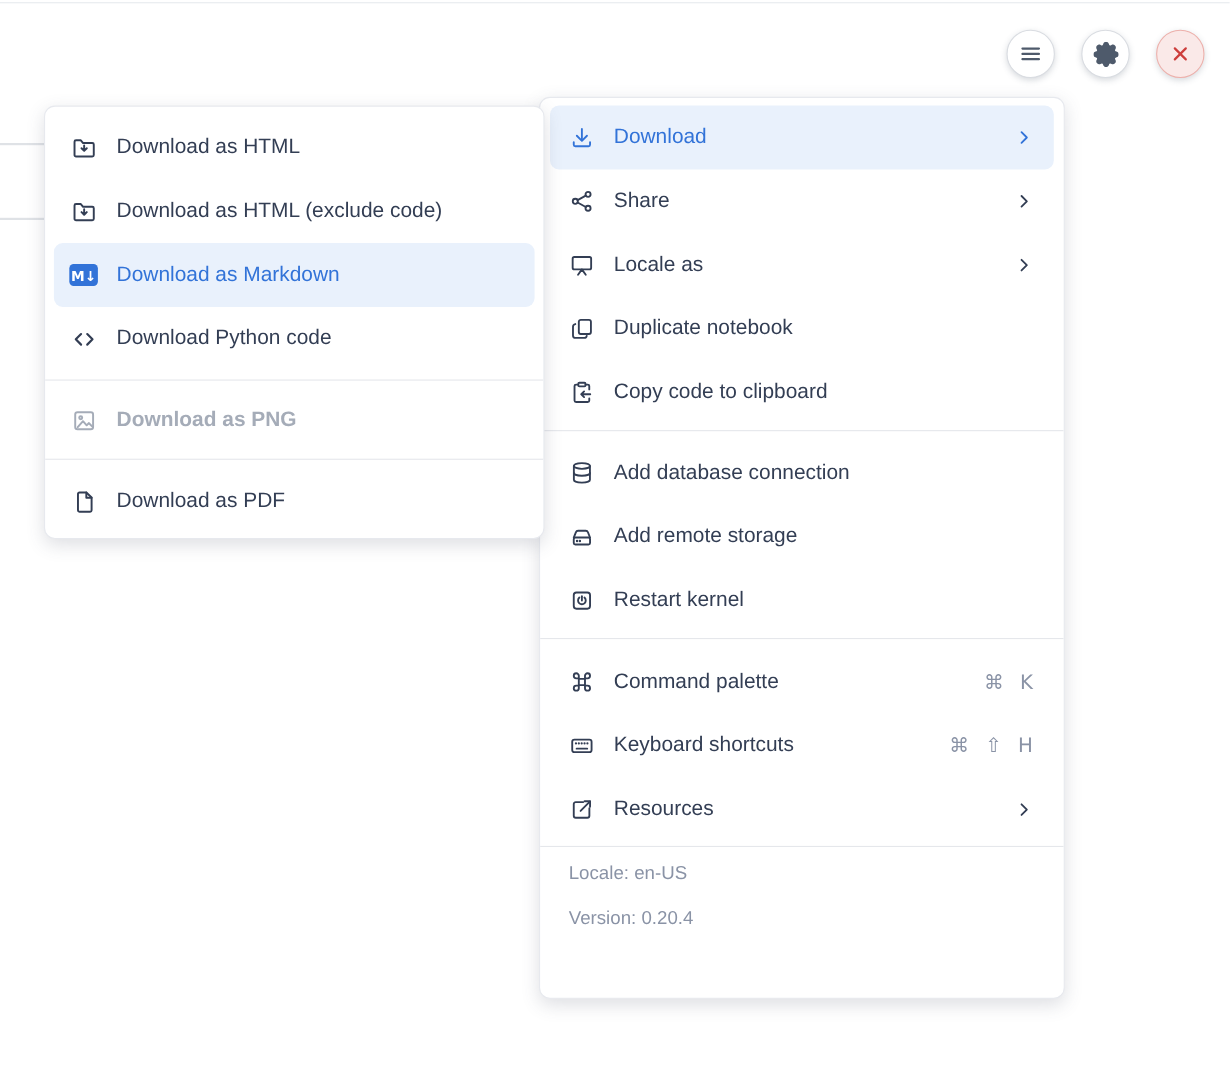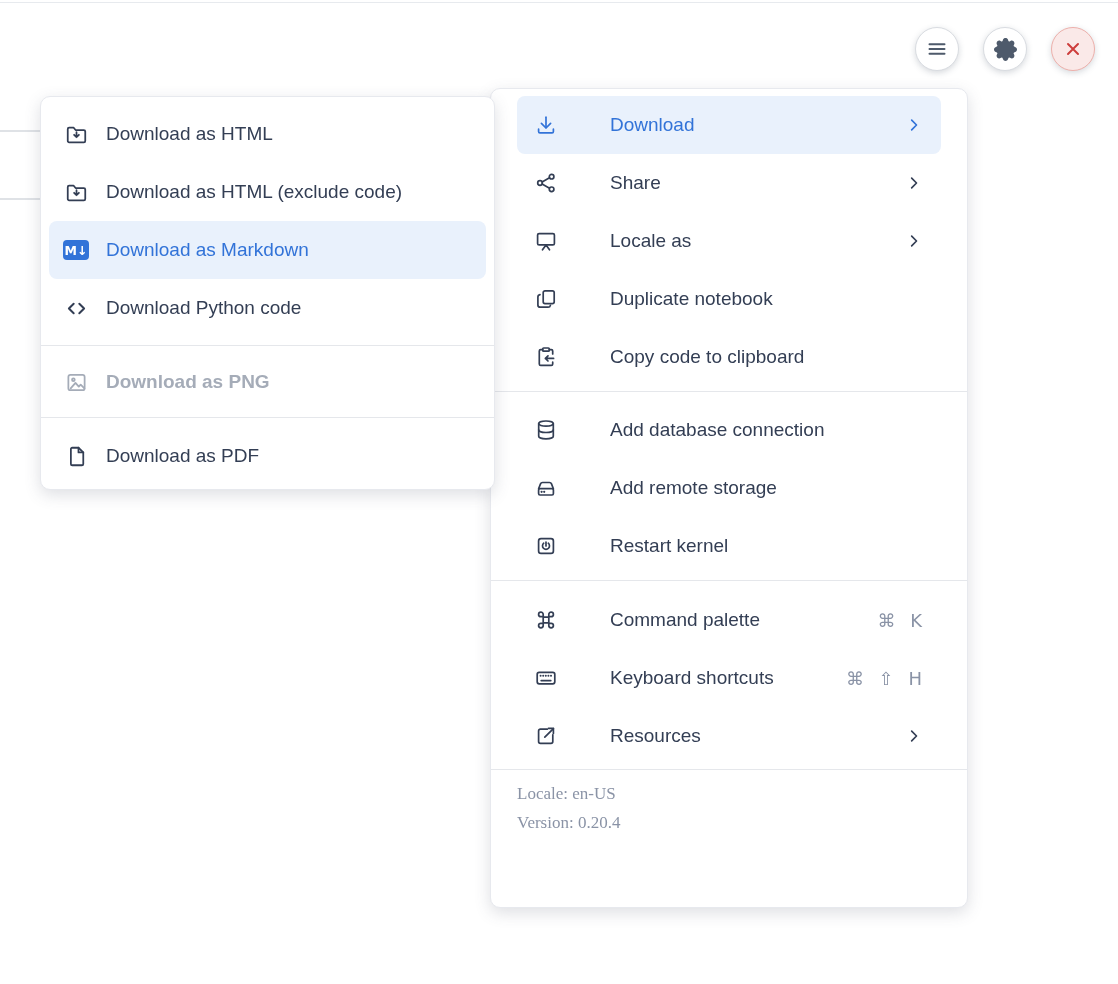--- a/index.html
+++ b/index.html
@@ -33,21 +33,21 @@
     box-shadow:0 5px 16px rgba(70,80,100,0.18);
     overflow:hidden;
   }
   .main-menu { left:490px; top:88px; width:478px; height:820px; padding-top:7px; z-index:1; }
   .sub-menu  { left:40px;  top:96px; width:455px; height:394px; padding-top:8px; z-index:2; }
 
   .mi {
     height:58px; display:flex; align-items:center;
     border-radius:8px; font-size:19px; color:#333e54; cursor:pointer;
   }
-  .main-menu .mi { margin:0 26px; padding:0 17px 0 16px;gap:35px; }
+  .main-menu .mi { margin:0 9px; padding:0 17px 0 16px; }
   .sub-menu  .mi { margin:0 8px; padding:0 14px;justify-content:flex-end; }
   .mi .mi-icon {
     width:26px; height:26px; margin-right:16px; flex:none;
     display:flex; align-items:center; justify-content:center; color:#333e54;
   }
   .sub-menu .mi .mi-icon { margin-right:17px; }
   .mi .mi-label { flex:1; white-space:nowrap; }
   .mi.active { background:#e9f1fc; color:#3273d8; }
   .mi.active .mi-icon { color:#3273d8; }
   .mi.disabled { color:#a5acb8; cursor:default;font-weight:bold; }
@@ -59,23 +59,23 @@
     letter-spacing:2px; word-spacing:5px; white-space:nowrap;
     font-family:"DejaVu Sans","Liberation Sans",sans-serif;
   }
   .menu-divider { height:1px; background:#e5e7eb; }
   .d1 { margin:5px 0 9px; }
   .d2 { margin:5px 0 10px; }
   .d3 { margin:4px 0 0; }
   .sd1 { margin:8px 0 7px; }
   .sd2 { margin:6px 0 9px; }
 
-  .menu-footer { padding:12px 26px 0; font-size:17px; color:#8a93a6;font-family:Liberation Serif, serif; }
+  .menu-footer { padding:12px 26px 0; font-size:17px; color:#8a93a6; }
   .menu-footer div { line-height:23px; }
-  .menu-footer .v-row { margin-top:6px; }
+  .menu-footer .v-row { margin-top:18px; }
 
   .md-badge {
     display:flex; align-items:center; justify-content:center;
     width:27px; height:20px; border-radius:4px;
     background:#3273d8; color:#ffffff;
     font-size:12.5px; font-weight:bold;
     font-family:"DejaVu Sans","Liberation Sans",sans-serif;
   }
   svg.ic { stroke:currentColor; fill:none; stroke-width:1.7; stroke-linecap:round; stroke-linejoin:round; }
 </style>

